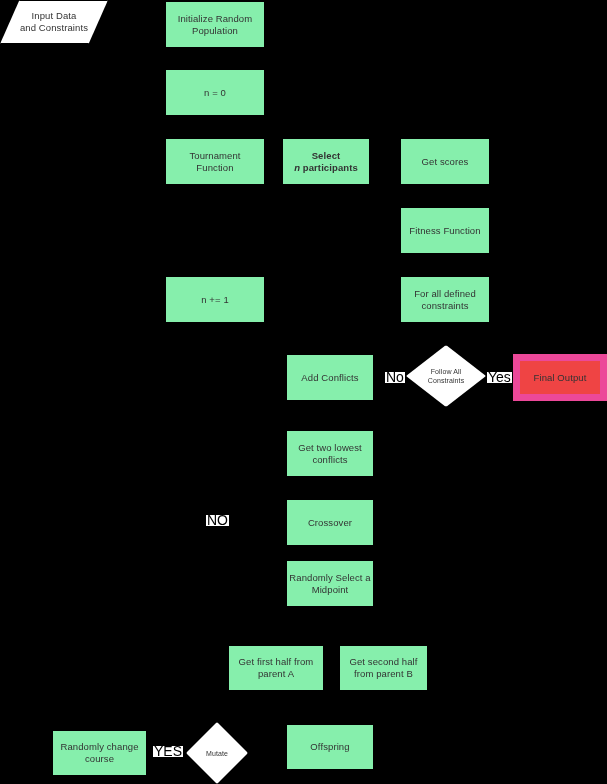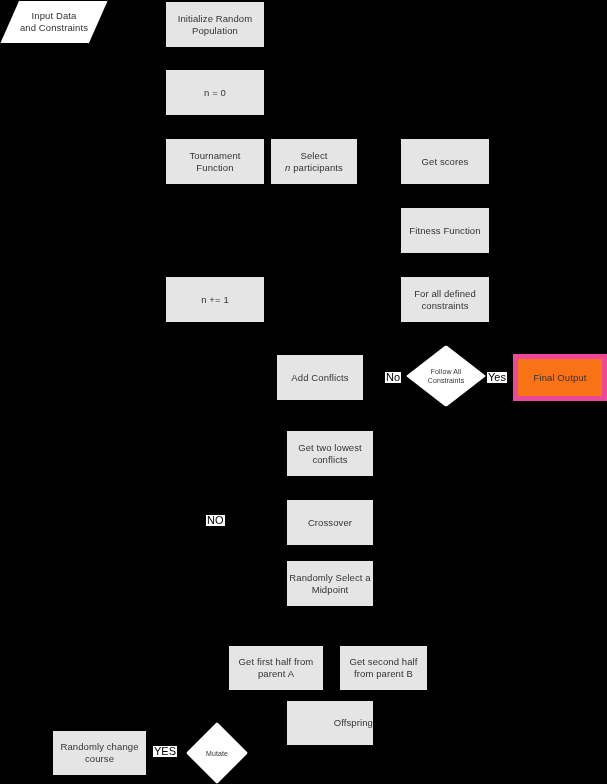--- a/index.html
+++ b/index.html
@@ -22,27 +22,27 @@
     align-items: center;
     justify-content: center;
     text-align: center;
     color: #333333;
     font-size: 9.5px;
     line-height: 12px;
     letter-spacing: 0.1px;
   }
   
   .box {
-    background: #e5e5e5;
+    background: #86efac;
     border: 1px solid #000000;
   }
   
   .box-green {
-    background: #f97316;
-    border: 5px solid #ec4899;
+    background: #ef4444;
+    border: 7px solid #ec4899;
   }
   
   .parallelogram {
     background: transparent;
     border: none;
     padding: 0;
   }
   .parallelogram .shape-bg {
     position: absolute;
     inset: 0;
@@ -72,21 +72,21 @@
     position: relative;
     z-index: 2;
     font-size: 7px;
     line-height: 9px;
   }
   
   .edge-label {
     position: absolute;
     background: #ffffff;
     color: #000000;
-    font-size: 11px;
+    font-size: 14px;
     line-height: 11px;
     padding: 0 1px;
     white-space: nowrap;
     font-family: "Liberation Sans", sans-serif;
   }
   .ital {
     font-style: italic;
   }
 </style>
 </head>
@@ -113,21 +113,21 @@
     <span>n = 0</span>
   </div>
 
   <div class="node box" style="left:165px; top:138px; width:100px; height:47px;">
     <span>
       <span>Tournament</span><br>
       <span>Function</span>
     </span>
   </div>
 
-  <div class="node box" style="left:270px; top:138px; width:88px; height:47px;">
+  <div class="node box" style="left:282px; top:138px; width:88px; height:47px;font-weight:bold;">
     <span>
       <span>Select</span><br>
       <span class="ital">n</span><span> participants</span>
     </span>
   </div>
 
   <div class="node box" style="left:400px; top:207px; width:90px; height:47px;">
     <span>Fitness Function</span>
   </div>
 
@@ -139,21 +139,21 @@
     <span>n += 1</span>
   </div>
 
   <div class="node box" style="left:400px; top:276px; width:90px; height:47px;">
     <span>
       <span>For all defined</span><br>
       <span>constraints</span>
     </span>
   </div>
 
-  <div class="node box" style="left:276px; top:354px; width:88px; height:47px;">
+  <div class="node box" style="left:286px; top:354px; width:88px; height:47px;">
     <span>Add Conflicts</span>
   </div>
 
   <div class="edge-label" style="left:385px; top:372px;">No</div>
 
   <div class="node diamond" style="left:406px; top:345px; width:80px; height:62px;">
     <span class="shape-bg"></span>
     <span class="shape-text">
       <span>Follow All</span><br>
       <span>Constraints</span>
@@ -207,17 +207,17 @@
     </span>
   </div>
 
   <div class="edge-label" style="left:153px; top:746px;">YES</div>
 
   <div class="node diamond" style="left:186px; top:722px; width:62px; height:62px;">
     <span class="shape-bg"></span>
     <span class="shape-text">Mutate</span>
   </div>
 
-  <div class="node box" style="left:286px; top:700px; width:88px; height:46px;justify-content:flex-end;">
+  <div class="node box" style="left:286px; top:724px; width:88px; height:46px;">
     <span>Offspring</span>
   </div>
 
 </div>
 
 </body></html>

